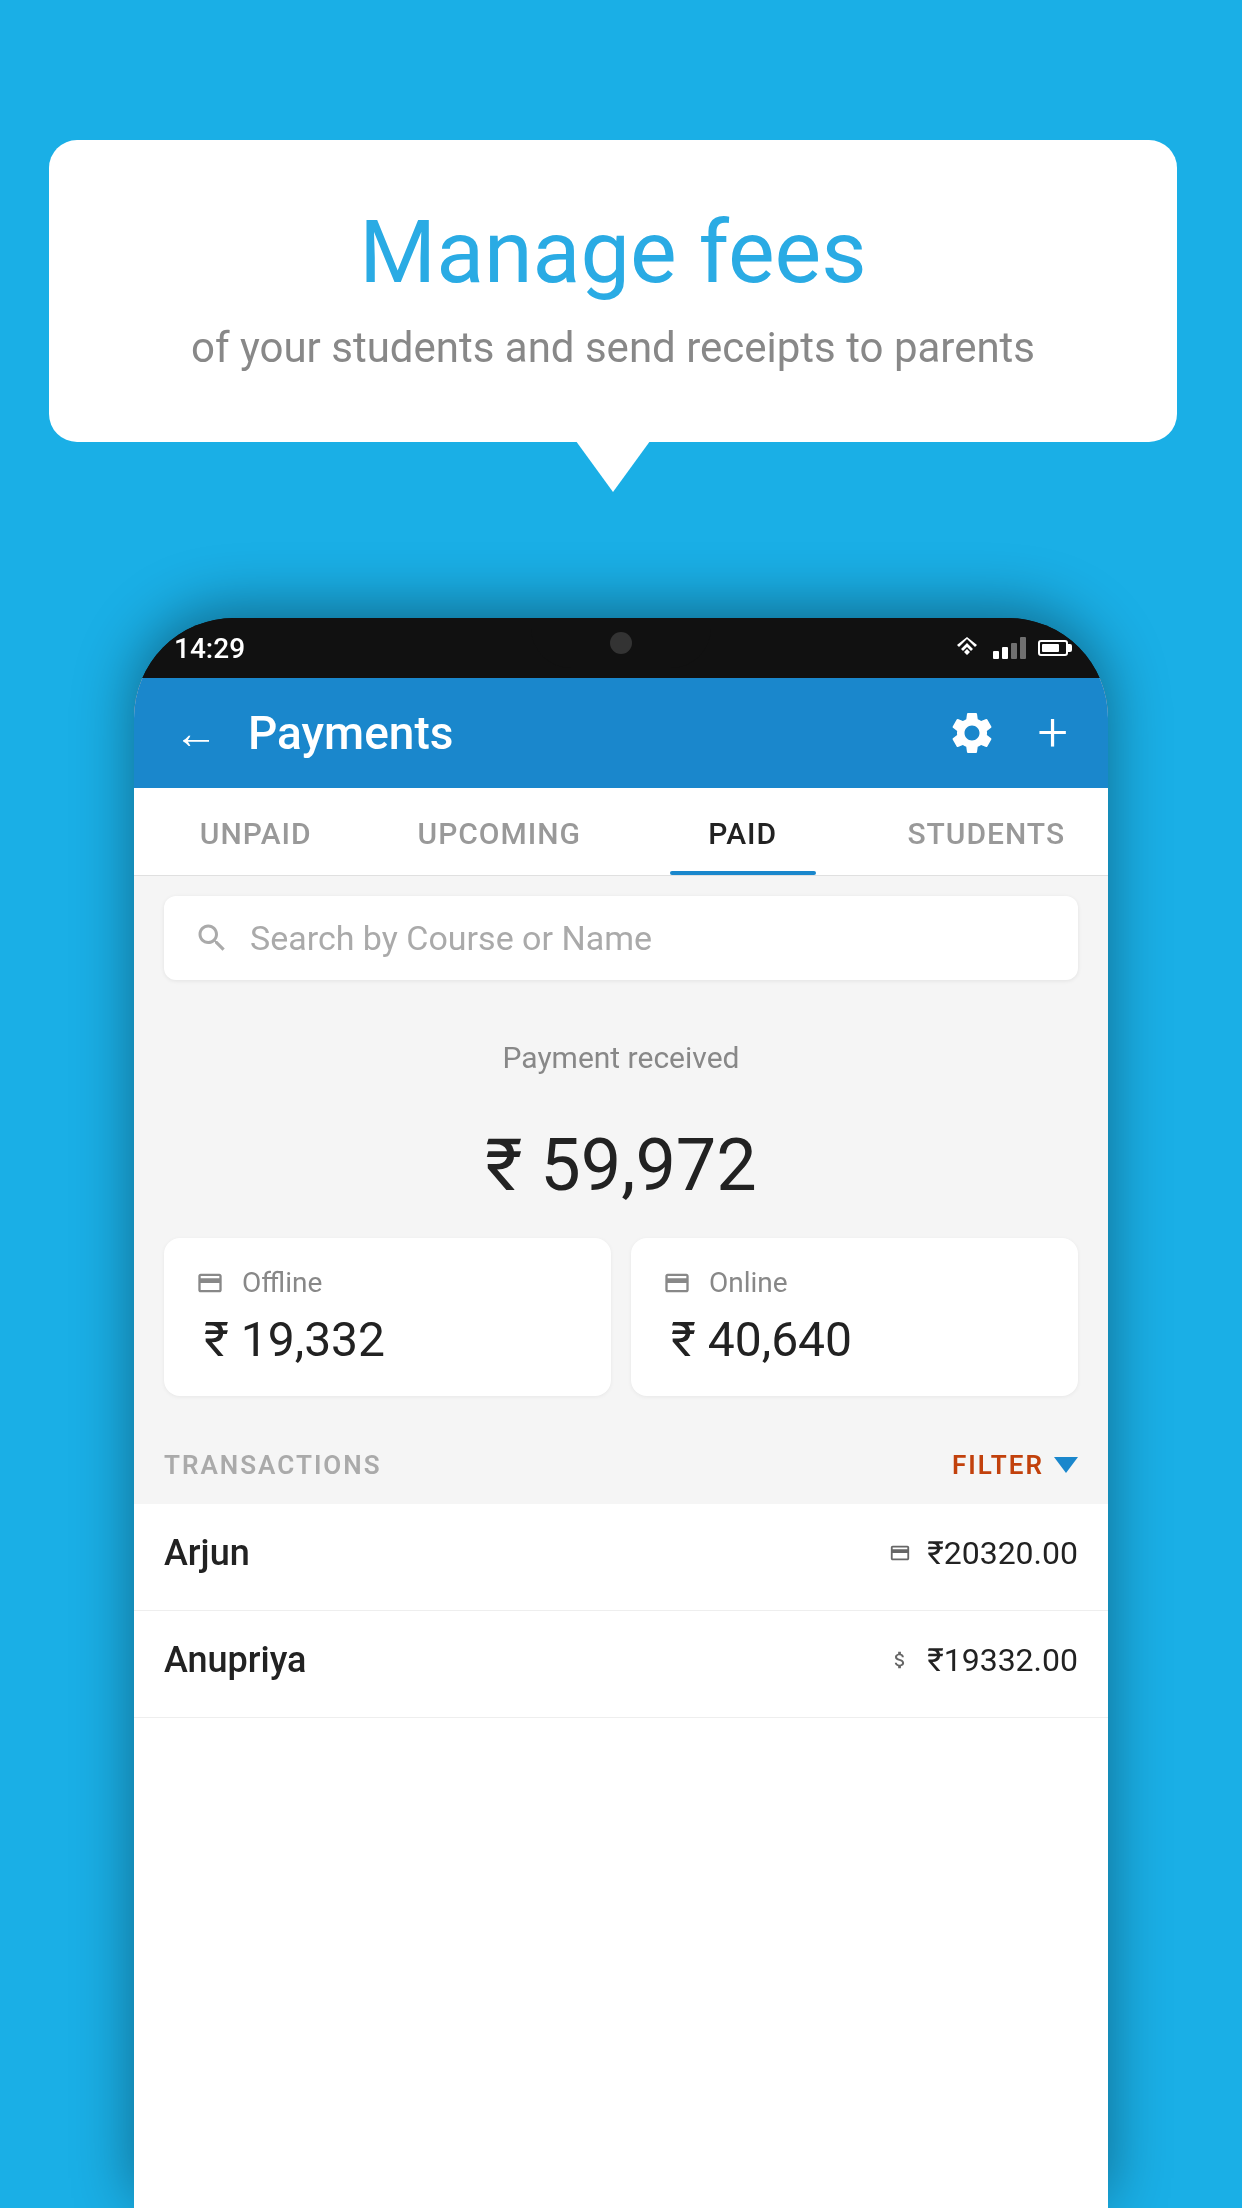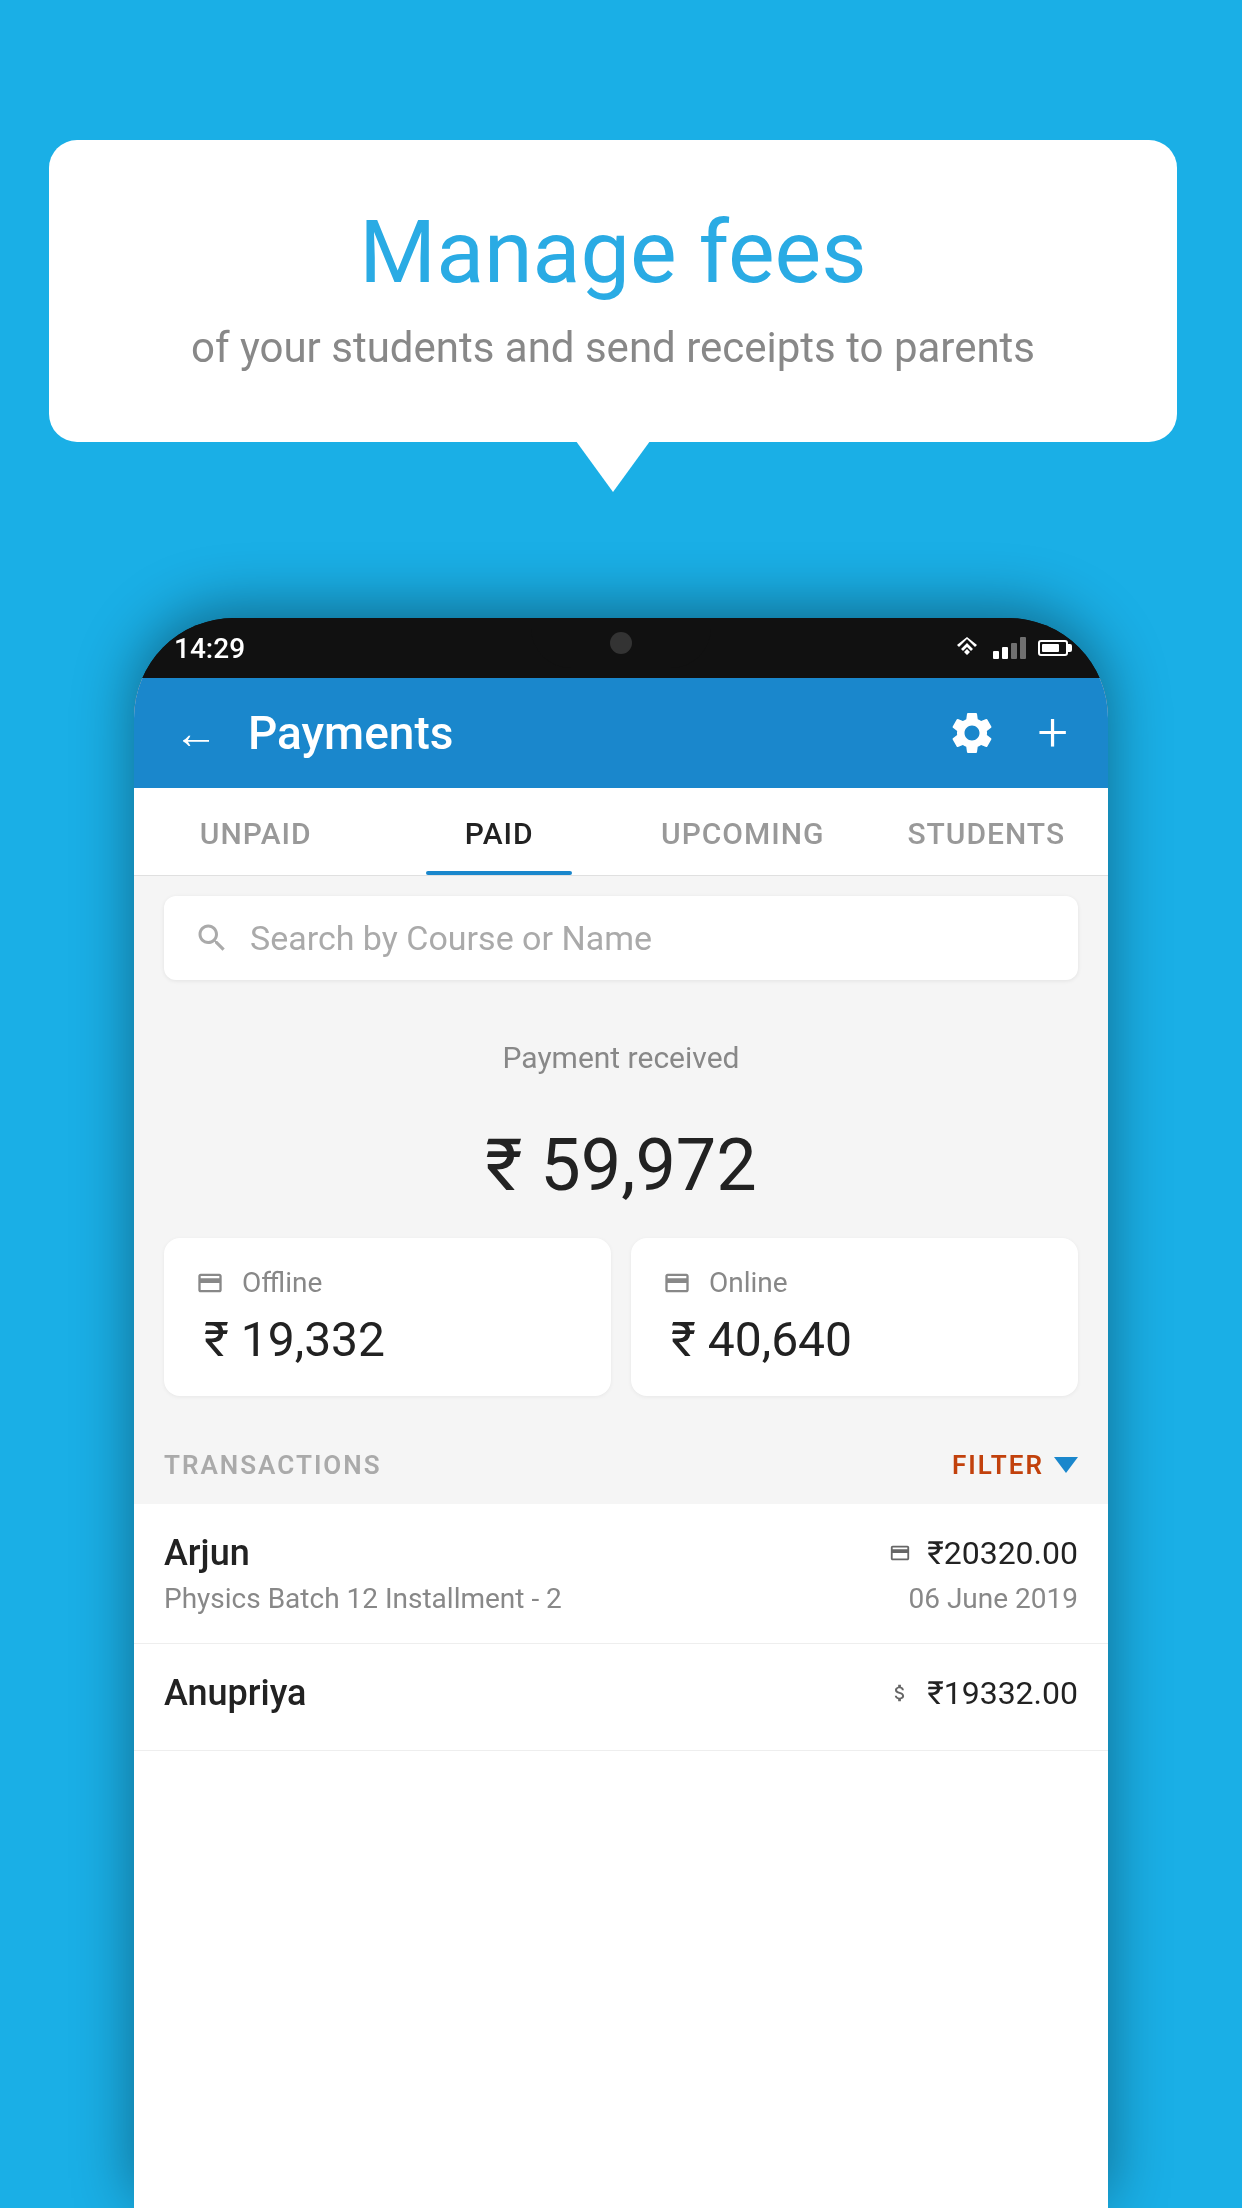--- a/index.html
+++ b/index.html
@@ -460,22 +460,22 @@
 
         <svg class="gear-icon-svg" viewBox="0 0 24 24" fill="white">
           <path d="M19.14,12.94c0.04-0.3,0.06-0.61,0.06-0.94c0-0.32-0.02-0.64-0.07-0.94l2.03-1.58c0.18-0.14,0.23-0.41,0.12-0.61 l-1.92-3.32c-0.12-0.22-0.37-0.29-0.59-0.22l-2.39,0.96c-0.5-0.38-1.03-0.7-1.62-0.94L14.4,2.81c-0.04-0.24-0.24-0.41-0.48-0.41 h-3.84c-0.24,0-0.43,0.17-0.47,0.41L9.25,5.35C8.66,5.59,8.12,5.92,7.63,6.29L5.24,5.33c-0.22-0.08-0.47,0-0.59,0.22L2.74,8.87 C2.62,9.08,2.66,9.34,2.86,9.48l2.03,1.58C4.84,11.36,4.8,11.69,4.8,12s0.02,0.64,0.07,0.94l-2.03,1.58 c-0.18,0.14-0.23,0.41-0.12,0.61l1.92,3.32c0.12,0.22,0.37,0.29,0.59,0.22l2.39-0.96c0.5,0.38,1.03,0.7,1.62,0.94l0.36,2.54 c0.05,0.24,0.24,0.41,0.48,0.41h3.84c0.24,0,0.44-0.17,0.47-0.41l0.36-2.54c0.59-0.24,1.13-0.56,1.62-0.94l2.39,0.96 c0.22,0.08,0.47,0,0.59-0.22l1.92-3.32c0.12-0.22,0.07-0.47-0.12-0.61L19.14,12.94z M12,15.6c-1.98,0-3.6-1.62-3.6-3.6 s1.62-3.6,3.6-3.6s3.6,1.62,3.6,3.6S13.98,15.6,12,15.6z"></path>
         </svg>
         <span class="plus-icon">+</span>
       </div>
     </div>
 
     <div class="tabs-bar">
       <div class="tab-item">UNPAID</div>
+      <div class="tab-item">UPCOMING</div>
       <div class="tab-item active">PAID</div>
-      <div class="tab-item">UPCOMING</div>
       <div class="tab-item">STUDENTS</div>
     </div>
 
     <div class="search-container">
       <div class="search-bar">
         <svg class="search-icon-svg" viewBox="0 0 24 24">
           <path d="M15.5 14h-.79l-.28-.27C15.41 12.59 16 11.11 16 9.5 16 5.91 13.09 3 9.5 3S3 5.91 3 9.5 5.91 16 9.5 16c1.61 0 3.09-.59 4.23-1.57l.27.28v.79l5 4.99L20.49 19l-4.99-5zm-6 0C7.01 14 5 11.99 5 9.5S7.01 5 9.5 5 14 7.01 14 9.5 11.99 14 9.5 14z"></path>
         </svg>
         <span class="search-placeholder">Search by Course or Name</span>
       </div>
@@ -523,24 +523,20 @@
       <div class="transaction-top">
         <span class="transaction-name">Arjun</span>
         <div class="transaction-amount-right">
 
           <svg width="30" height="22" viewBox="0 0 24 24" fill="#666">
             <path d="M20 4H4c-1.11 0-1.99.89-1.99 2L2 18c0 1.11.89 2 2 2h16c1.11 0 2-.89 2-2V6c0-1.11-.89-2-2-2zm0 14H4v-6h16v6zm0-10H4V6h16v2z"></path>
           </svg>
           <span class="transaction-amount">₹20320.00</span>
         </div>
       </div>
-      <div class="transaction-bottom">
-        <span class="transaction-course">Physics Batch 12 Installment - 2</span>
-        <span class="transaction-date">06 June 2019</span>
-      </div>
     </div>
 
     <div class="transaction-row">
       <div class="transaction-top">
         <span class="transaction-name">Anupriya</span>
         <div class="transaction-amount-right">
 
           <svg width="30" height="22" viewBox="0 0 24 24" fill="#666">
             <path d="M11.8 10.9c-2.27-.59-3-1.2-3-2.15 0-1.09 1.01-1.85 2.7-1.85 1.78 0 2.44.85 2.5 2.1h2.21c-.07-1.72-1.12-3.3-3.21-3.81V3h-3v2.16c-1.94.42-3.5 1.68-3.5 3.61 0 2.31 1.91 3.46 4.7 4.13 2.5.6 3 1.48 3 2.41 0 .69-.49 1.79-2.7 1.79-2.06 0-2.87-.92-2.98-2.1h-2.2c.12 2.19 1.76 3.42 3.68 3.83V21h3v-2.15c1.95-.37 3.5-1.5 3.5-3.55 0-2.84-2.43-3.81-4.7-4.4z"></path>
           </svg>

